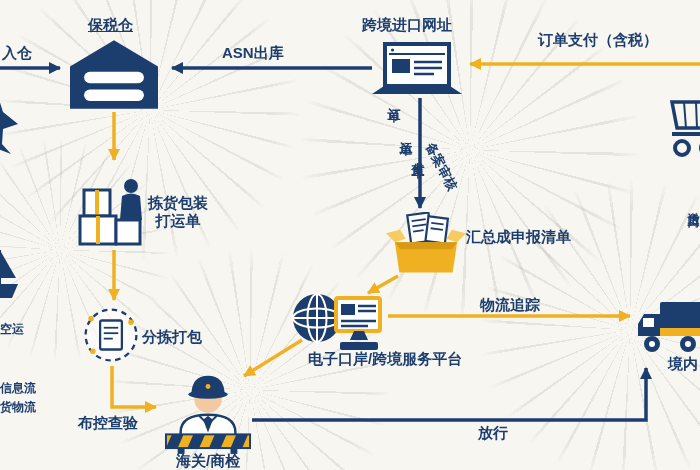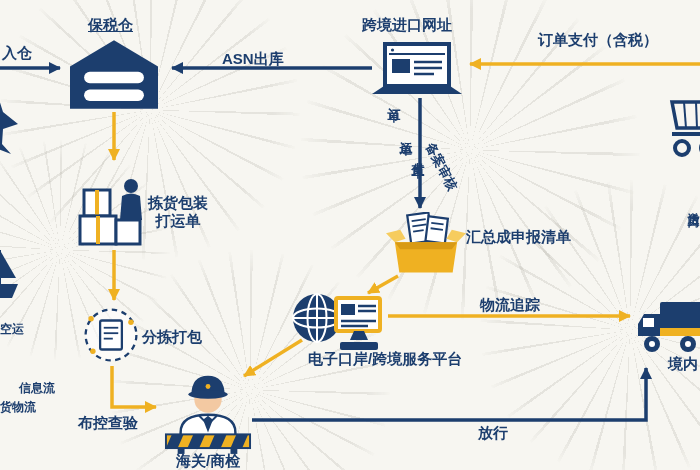--- a/index.html
+++ b/index.html
@@ -176,21 +176,21 @@
   </svg>
 
   <svg class="node" style="left:-18px;top:244px;" width="36" height="58" viewBox="0 0 36 58">
     <polygon points="2,40 36,40 30,54 6,54" fill="#1c3e6e"></polygon>
     <rect x="16" y="6" width="3" height="34" fill="#1c3e6e"></rect>
     <polygon points="19,8 34,34 19,34" fill="#1c3e6e"></polygon>
   </svg>
 
   <div class="lbl" style="left:2px;top:44px;">入仓</div>
   <div class="lbl" style="left:88px;top:16px;text-decoration:underline;">保税仓</div>
-  <div class="lbl" style="left:222px;top:50px;">ASN出库</div>
+  <div class="lbl" style="left:222px;top:44px;">ASN出库</div>
   <div class="lbl" style="left:362px;top:16px;">跨境进口网址</div>
   <div class="lbl" style="left:538px;top:31px;">订单支付（含税）</div>
 
   <div class="lbl small vert" style="left:386px;top:97px;">订单</div>
   <div class="lbl small vert" style="left:398px;top:130px;">运单</div>
   <div class="lbl small vert" style="left:410px;top:152px;">支付单</div>
   <div class="lbl small rot" style="left:436px;top:140px;">备案审核</div>
 
   <div class="lbl" style="left:466px;top:228px;">汇总成申报清单</div>
 
@@ -200,19 +200,19 @@
   </div>
 
   <div class="lbl" style="left:142px;top:328px;">分拣打包</div>
   <div class="lbl" style="left:78px;top:414px;">布控查验</div>
   <div class="lbl" style="left:176px;top:452px;">海关/商检</div>
   <div class="lbl" style="left:308px;top:350px;">电子口岸/跨境服务平台</div>
   <div class="lbl" style="left:480px;top:296px;">物流追踪</div>
   <div class="lbl" style="left:478px;top:424px;">放行</div>
 
   <div class="lbl big" style="left:0px;top:322px;">空运</div>
-  <div class="lbl big" style="left:0px;top:381px;padding-left:19px;">信息流</div>
+  <div class="lbl big" style="left:0px;top:381px;">信息流</div>
   <div class="lbl big" style="left:0px;top:400px;text-align:center;">货物流</div>
 
   <div class="lbl" style="left:668px;top:355px;">境内</div>
   <div class="lbl big vert" style="left:686px;top:202px;">送货上门</div>
 
 </div>
 
 </body></html>

